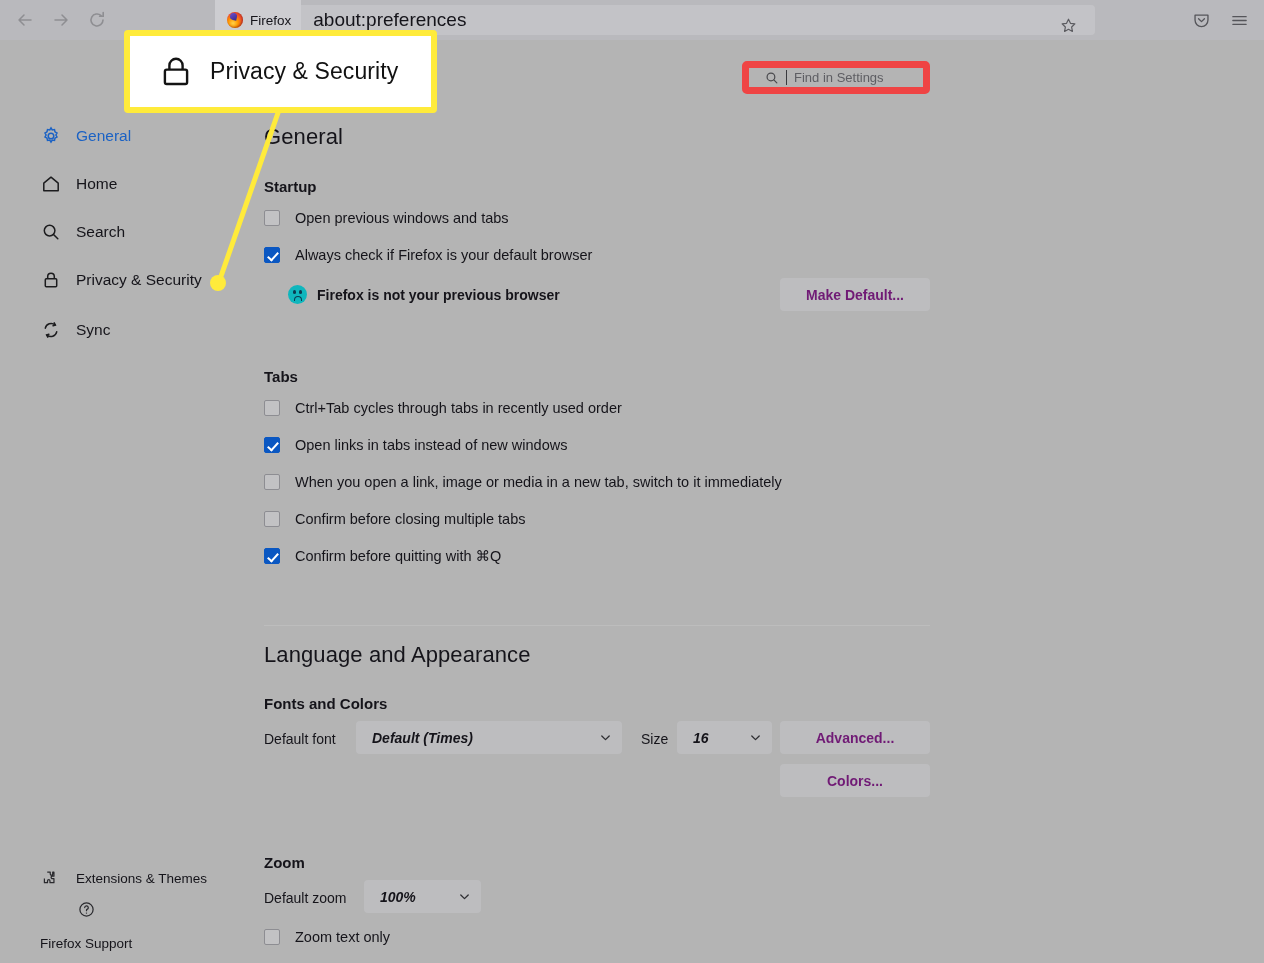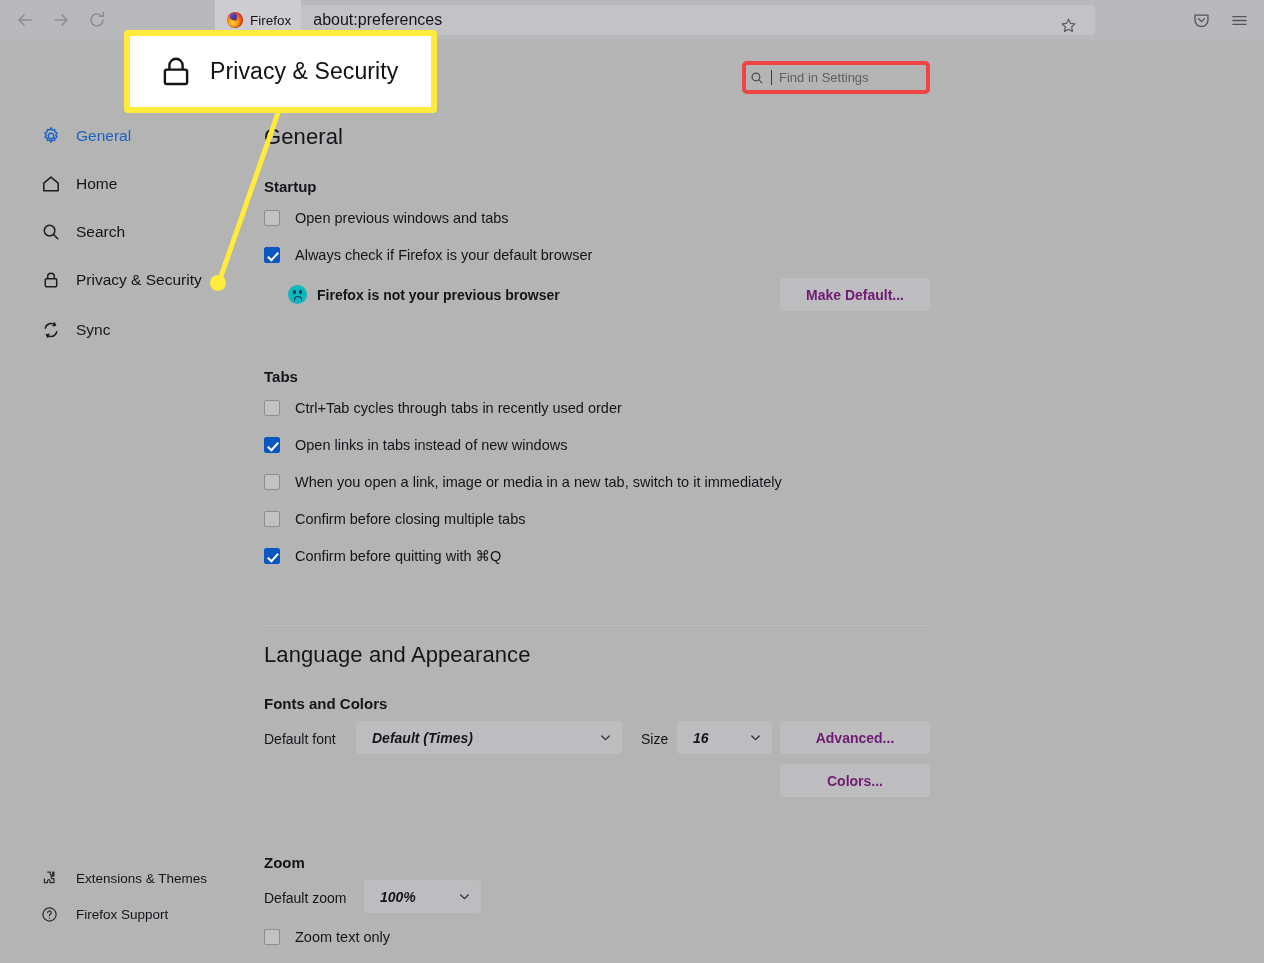--- a/index.html
+++ b/index.html
@@ -48,21 +48,21 @@
     position: relative;
     box-shadow: inset -1px -1px 2px rgba(120,20,10,.5);
   }
   .ff-logo::after {
     content: ""; position: absolute; left: 3px; top: 1px;
     width: 7px; height: 7px; border-radius: 50% 50% 0 50%;
     background: linear-gradient(135deg,#6f4fd0,#3a2b8a);
     transform: rotate(12deg);
   }
   #urlbar-brand { font-size: 13.5px; color: #15141a; }
-  #urlbar-url { font-size: 16px; color: #15141a; padding-left: 12px; }
+  #urlbar-url { font-size: 19px; color: #15141a; padding-left: 12px; }
 
   #bookmark-star {
     position: absolute; right: 14px; top: 7px;
     width: 26px; height: 26px;
     display: flex; align-items: center; justify-content: center;
     color: #5b5b60;
   }
   .chrome-right { position: absolute; right: 0; top: 0; height: 40px; display: flex; align-items: center; gap: 12px; padding-right: 12px; }
   .chrome-icon { width: 26px; height: 26px; display:flex; align-items:center; justify-content:center; color:#55555a; }
 
@@ -71,24 +71,24 @@
     position: absolute; top: 40px; left: 0;
     width: 1264px; height: 923px;
     background: #b4b4b4;
   }
 
   
   #search-wrap {
     position: absolute; left: 742px; top: 21px;
     width: 188px; height: 33px;
     background: #b4b4b4;
-    border: 4px solid #ef4444;
+    border: 7px solid #ef4444;
     border-radius: 5px;
     display: flex; align-items: center;
-    padding: 0 4px;
+    padding: 0 16px;
     gap: 7px;
   }
   #search-wrap .sicon { color: #4a4a4e; display:flex; }
   #search-caret { width: 1px; height: 15px; background: #3a3a3e; }
   #search-placeholder { font-size: 13px; color: #5e5e63; line-height: 1; }
 
   
   #sidebar { position: absolute; left: 0; top: 0; width: 248px; height: 923px; }
   .side-item {
     position: absolute; left: 40px;
@@ -308,21 +308,21 @@
 
     <div class="side-foot" style="top:825px;">
       <span class="ico">
         <svg width="17" height="17" viewBox="0 0 18 18" fill="none" stroke="currentColor" stroke-width="1.3" stroke-linejoin="round">
             <path d="M6.6 2.3h3.2v1.9a1.3 1.3 0 1 0 2.6 0V2.3h1.3v4.2h-1.7a1.3 1.3 0 1 0 0 2.6h1.7v4.3H9.5v-1.8a1.3 1.3 0 1 0-2.6 0v1.8H3.6V9.1"></path>
           </svg>
       </span>
       <span class="lbl">Extensions &amp; Themes</span>
     </div>
 
-    <div class="side-foot" style="top:861px;">
+    <div class="side-foot" style="top:861px;flex-direction:column;">
       <span class="ico">
         <svg width="17" height="17" viewBox="0 0 18 18" fill="none" stroke="currentColor" stroke-width="1.3" stroke-linecap="round">
             <circle cx="9" cy="9" r="7"></circle>
             <path d="M7.1 6.9a1.9 1.9 0 1 1 2.5 1.9c-.5.2-.6.6-.6 1v.4"></path>
             <circle cx="9" cy="12.8" r=".75" fill="currentColor" stroke="none"></circle>
           </svg>
       </span>
       <span class="lbl">Firefox Support</span>
     </div>
   </div>

